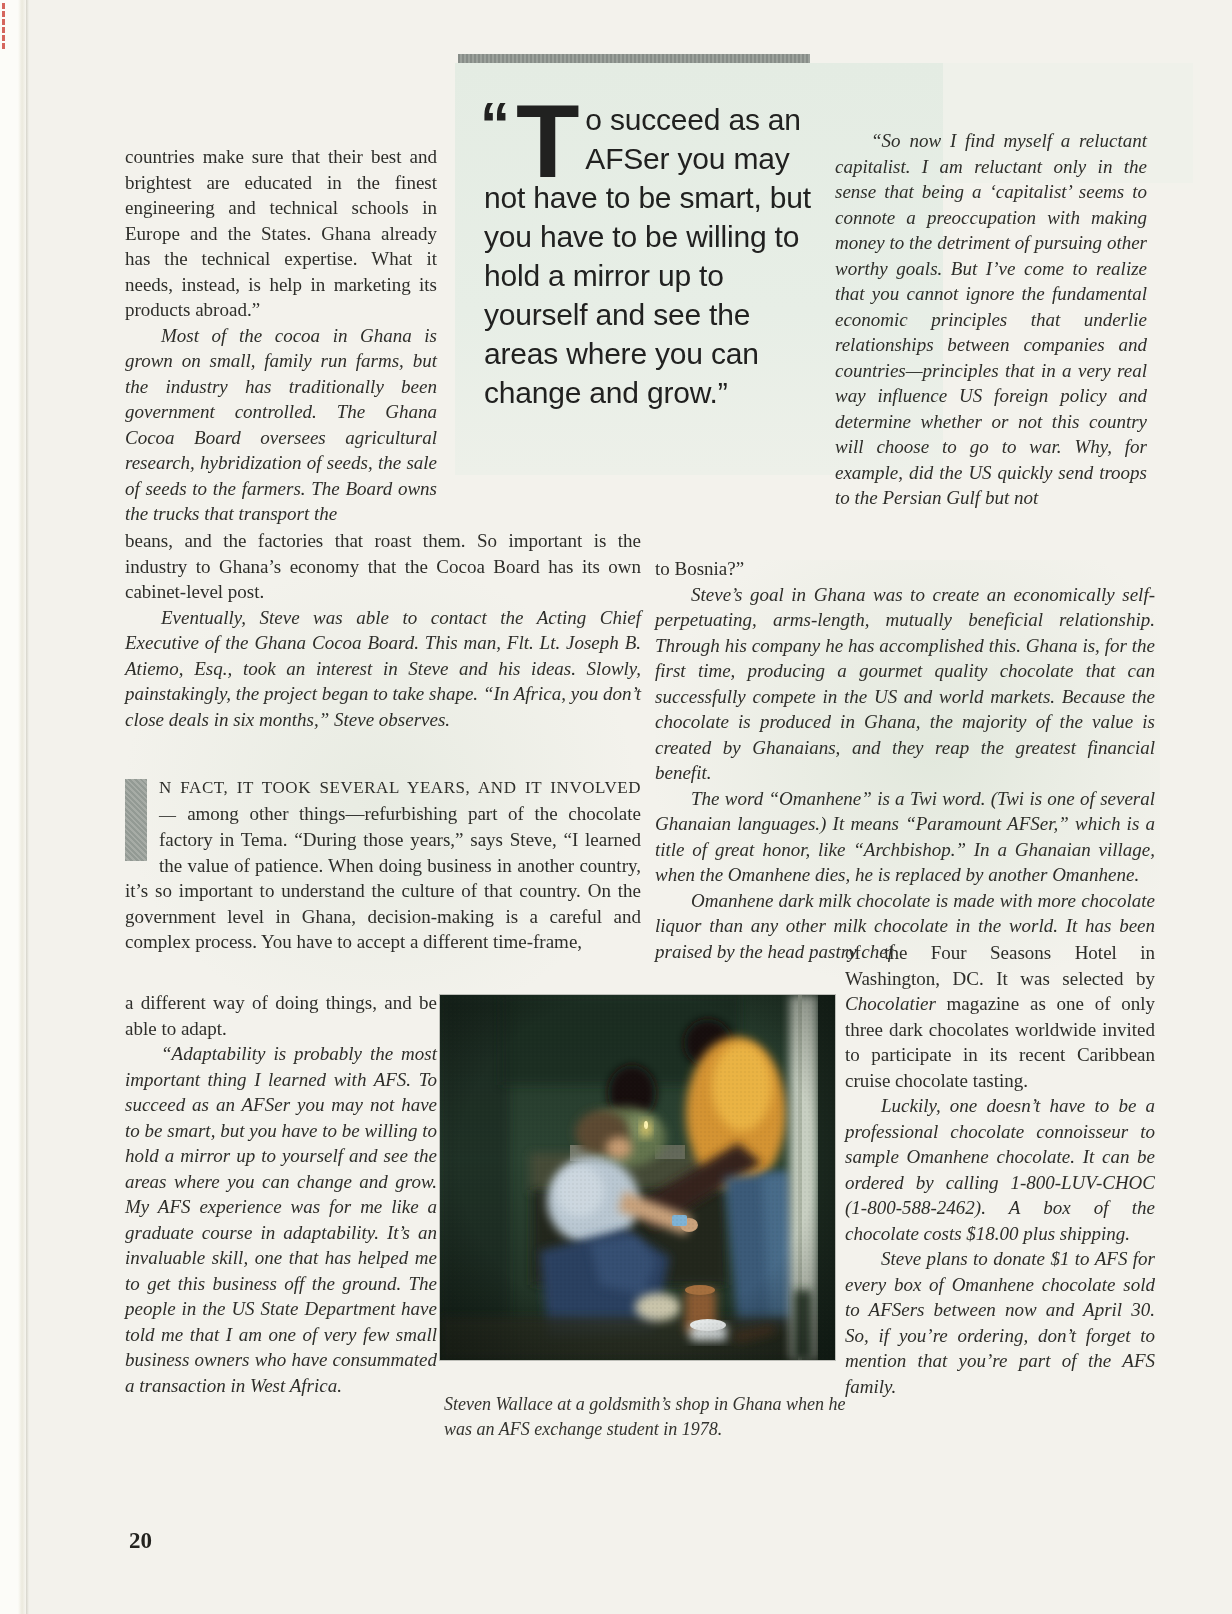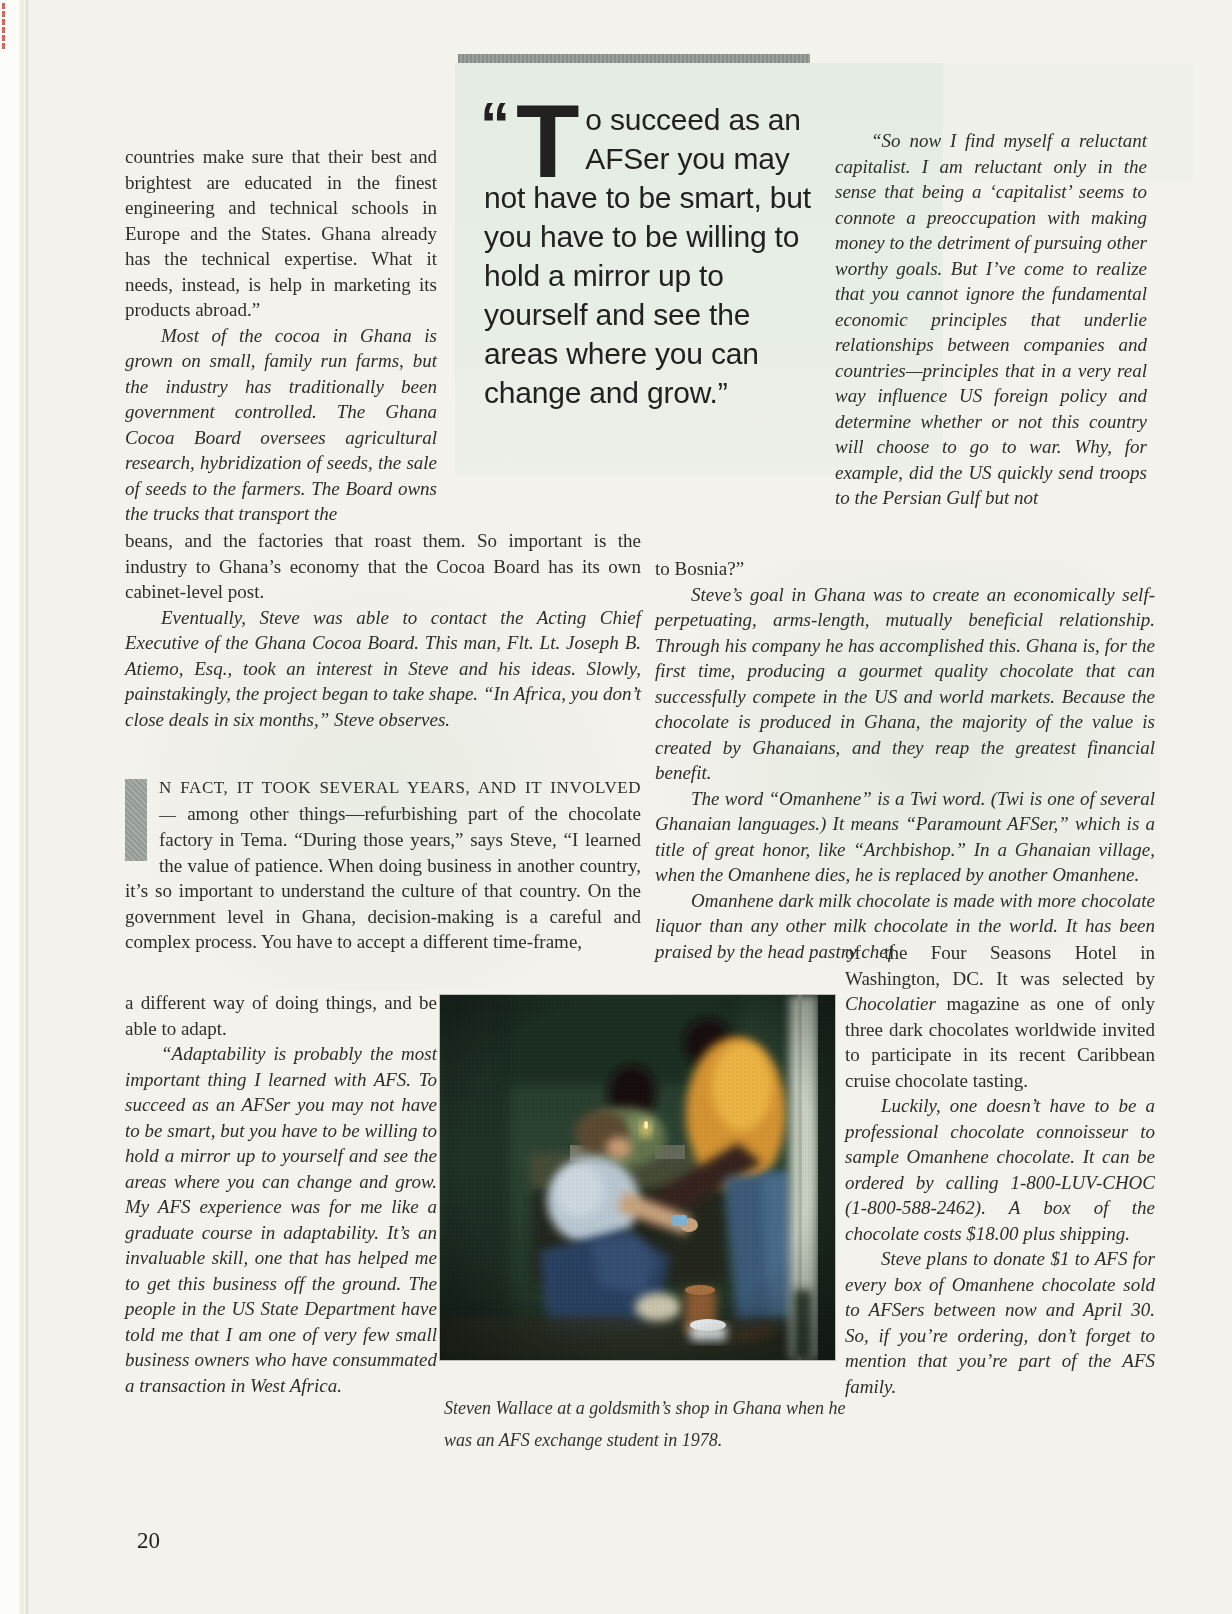--- a/index.html
+++ b/index.html
@@ -48,24 +48,24 @@
   
   .dropcap-para{margin-top:42px !important;}
   .dropbar{float:left;width:22px;height:82px;margin:5px 12px 2px 0;
     background:repeating-linear-gradient(45deg,#939a94 0 2px,#a7aca6 2px 4px);}
   .lead-caps{font-size:17px;letter-spacing:.55px;word-spacing:2px;}
   
   .photo{position:absolute;left:440px;top:995px;width:395px;height:365px;
     box-shadow:0 0 0 1px rgba(30,40,30,.25);}
   .photo svg{display:block;}
   .caption{position:absolute;left:444px;top:1392px;width:404px;
-    font-style:italic;font-size:18px;line-height:32px;color:#33332e;text-align:left;}
-  
-  .page-number{position:absolute;left:137px;top:1528px;
-    font-size:23px;font-weight:normal;color:#23231f;}
+    font-style:italic;font-size:18px;line-height:25px;color:#33332e;text-align:left;}
+  
+  .page-number{position:absolute;left:129px;top:1528px;
+    font-size:23px;font-weight:bold;color:#23231f;}
   .ital{font-style:italic;}
 </style>
 </head>
 <body>
 
 <div class="page">
 
   <div class="scan-edge"></div>
   <div class="scan-crease"></div>
   <div class="scan-mark-red"></div>

